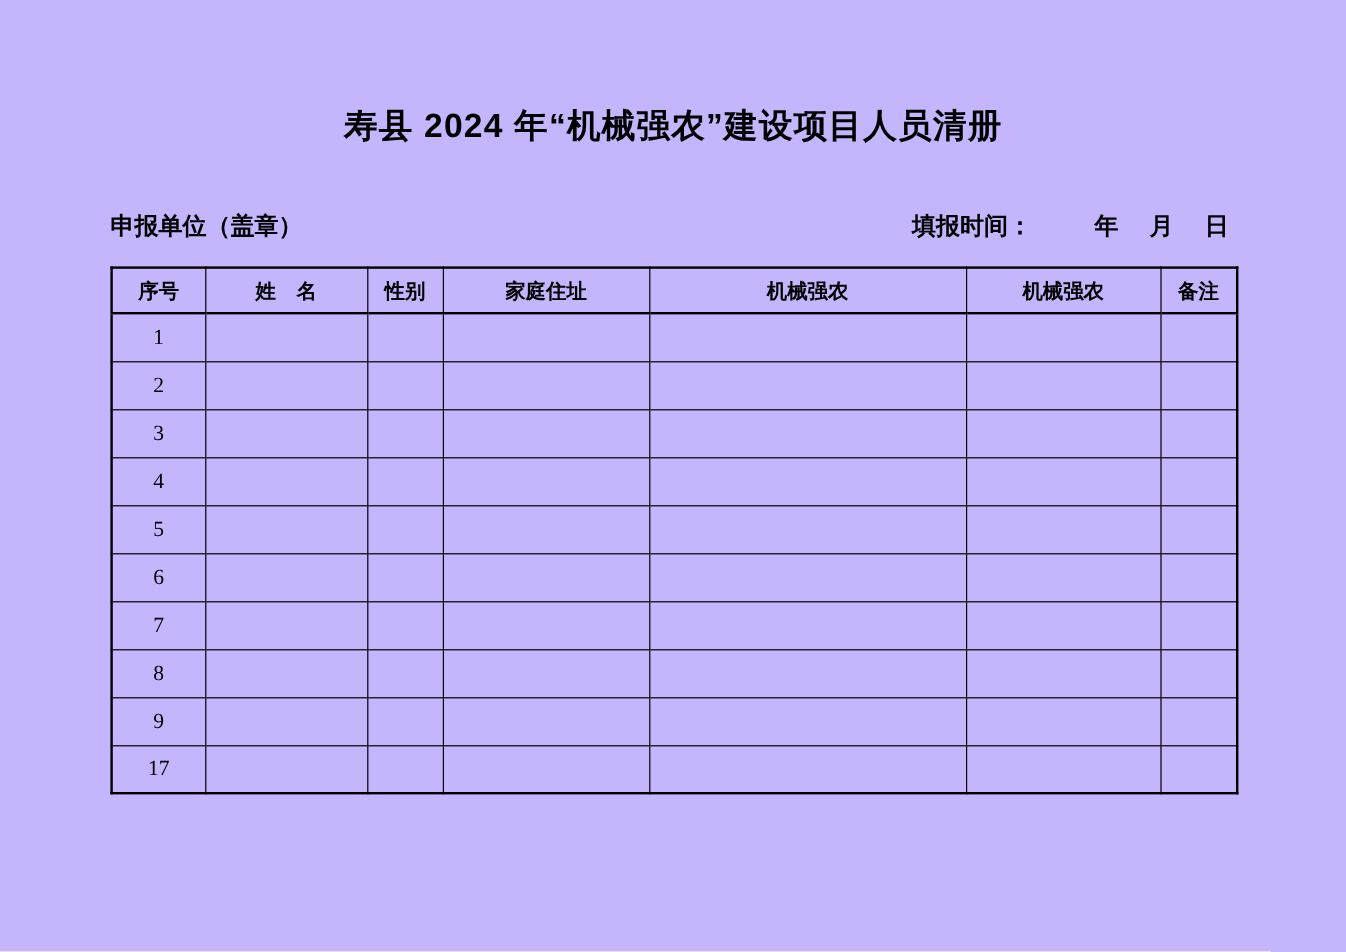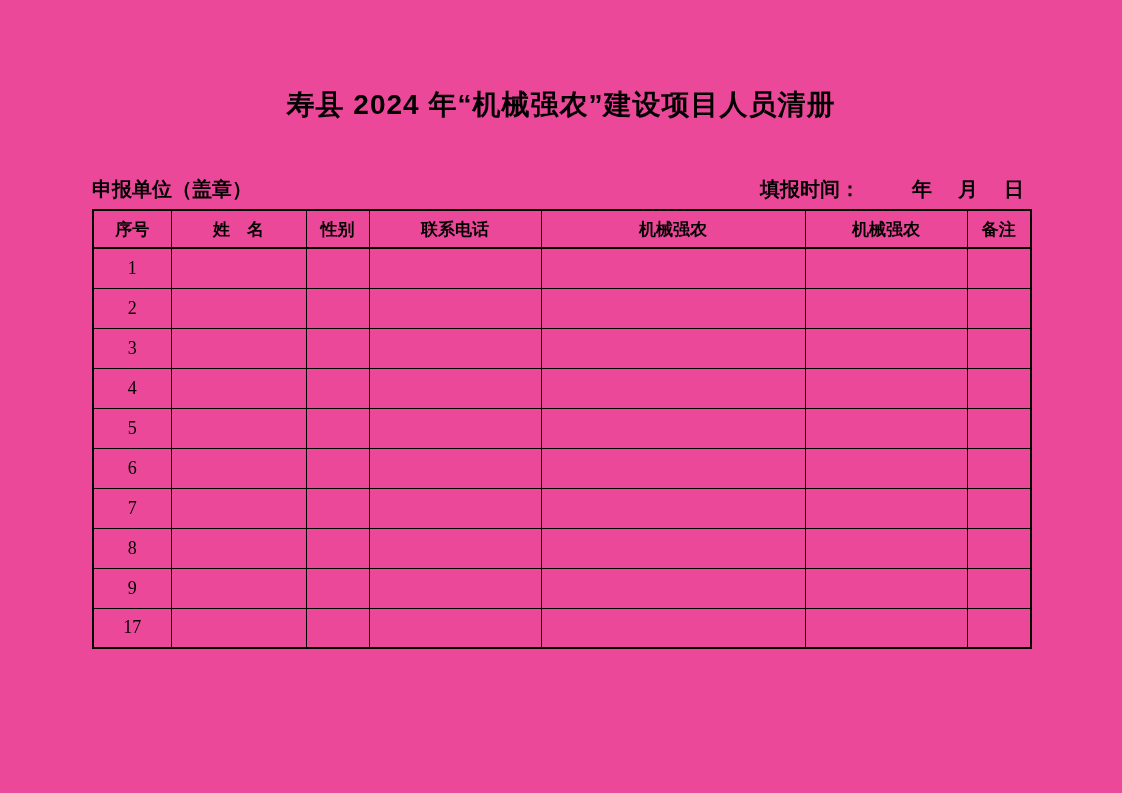--- a/index.html
+++ b/index.html
@@ -5,21 +5,21 @@
   * { margin: 0; padding: 0; box-sizing: border-box; }
 
   html, body {
     background: #ffffff;
   }
 
   .page {
     position: relative;
     width: 1122px;
     height: 793px;
-    background: #ec4899;
+    background: #c4b5fd;
     overflow: hidden;
     font-family: "Liberation Serif", serif;
     color: #000000;
   }
 
   .doc-title {
     margin-top: 88px;
     text-align: center;
     font-family: "Liberation Sans", "DejaVu Sans", sans-serif;
     font-weight: 700;
@@ -49,21 +49,21 @@
 
   .fill-time {
     display: flex;
     margin-right: 100px;
   }
 
   .fill-time .gap-lg { display: inline-block; width: 52px; }
   .fill-time .gap-sm { display: inline-block; width: 26px; }
 
   table.roster {
-    margin-top: 7px;
+    margin-top: 20px;
     width: 938px;
     border-collapse: collapse;
     table-layout: fixed;
     border: 2px solid #000000;
   }
 
   table.roster th,
   table.roster td {
     border: 1px solid #000000;
     text-align: center;
@@ -118,21 +118,21 @@
           <col style="width: 172px;">
           <col style="width: 264px;">
           <col style="width: 162px;">
           <col style="width: 64px;">
         </colgroup>
       <thead>
         <tr>
           <th>序号</th>
           <th>姓　名</th>
           <th>性别</th>
-          <th>联系电话</th>
+          <th>家庭住址</th>
           <th>机械强农</th>
           <th>机械强农</th>
           <th>备注</th>
         </tr>
       </thead>
       <tbody id="roster-body">
           <tr>
             <td>1</td>
             <td></td>
             <td></td>

